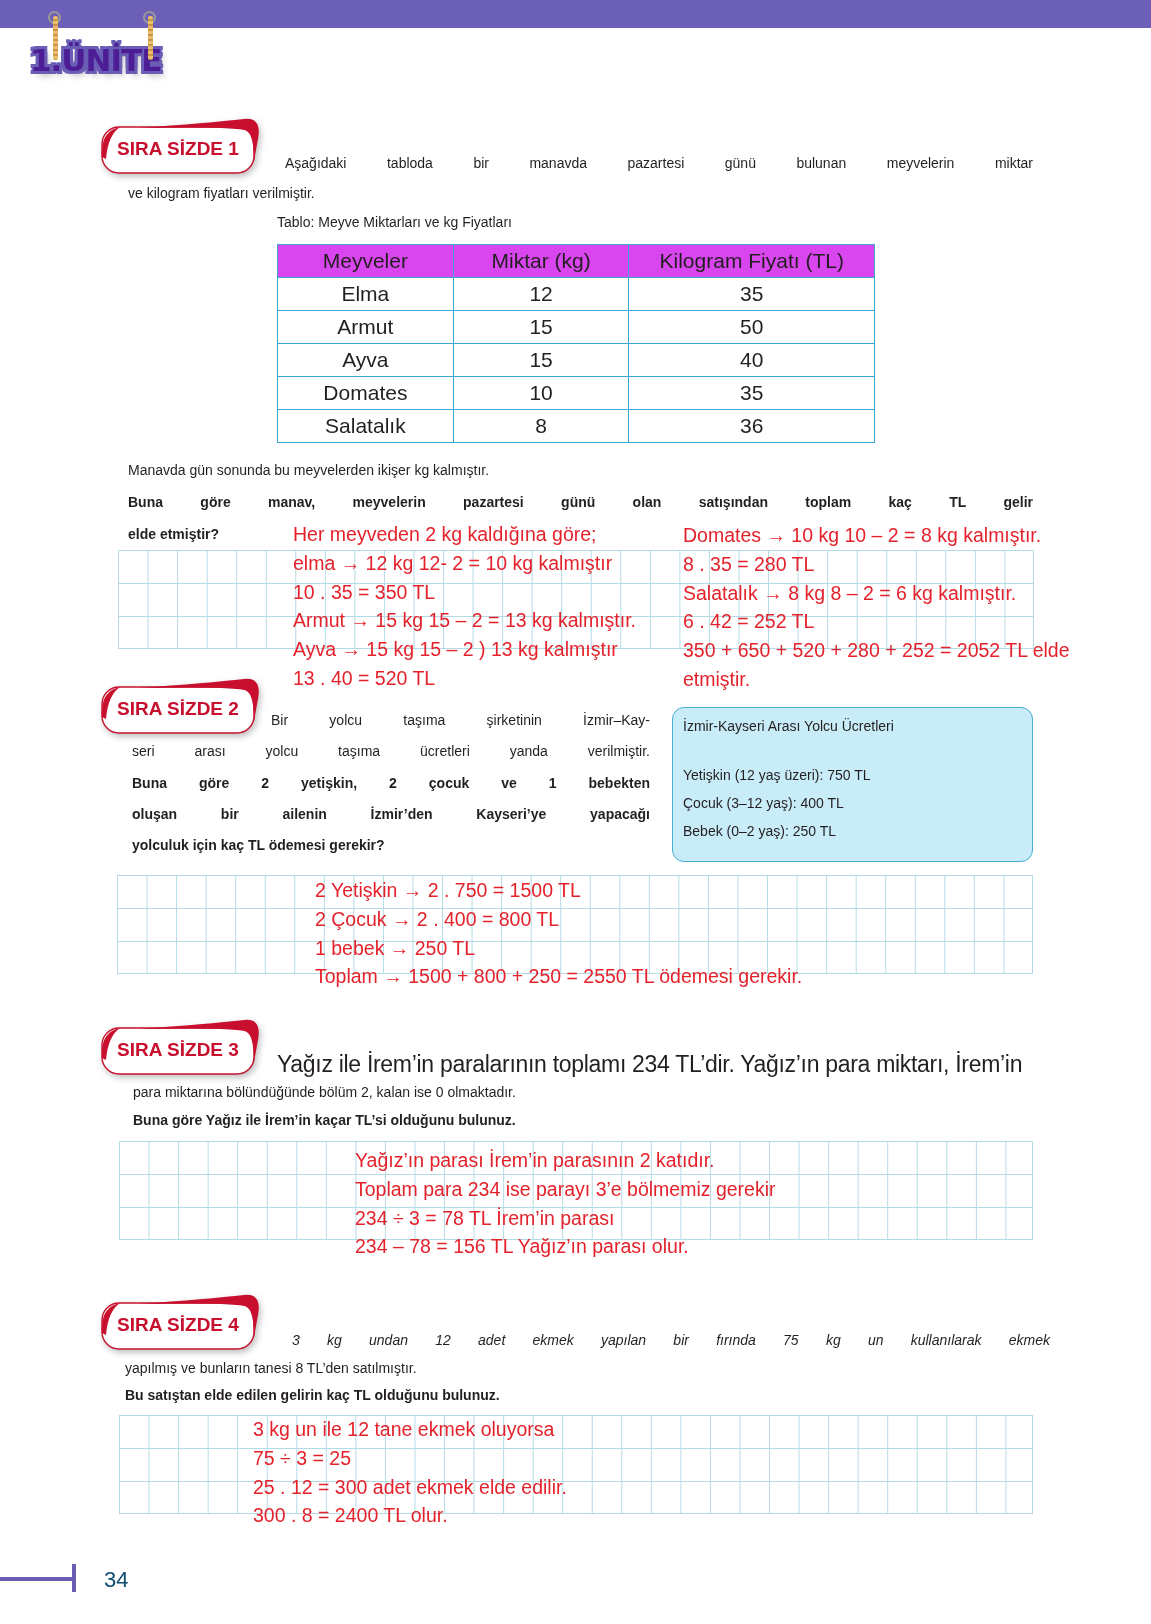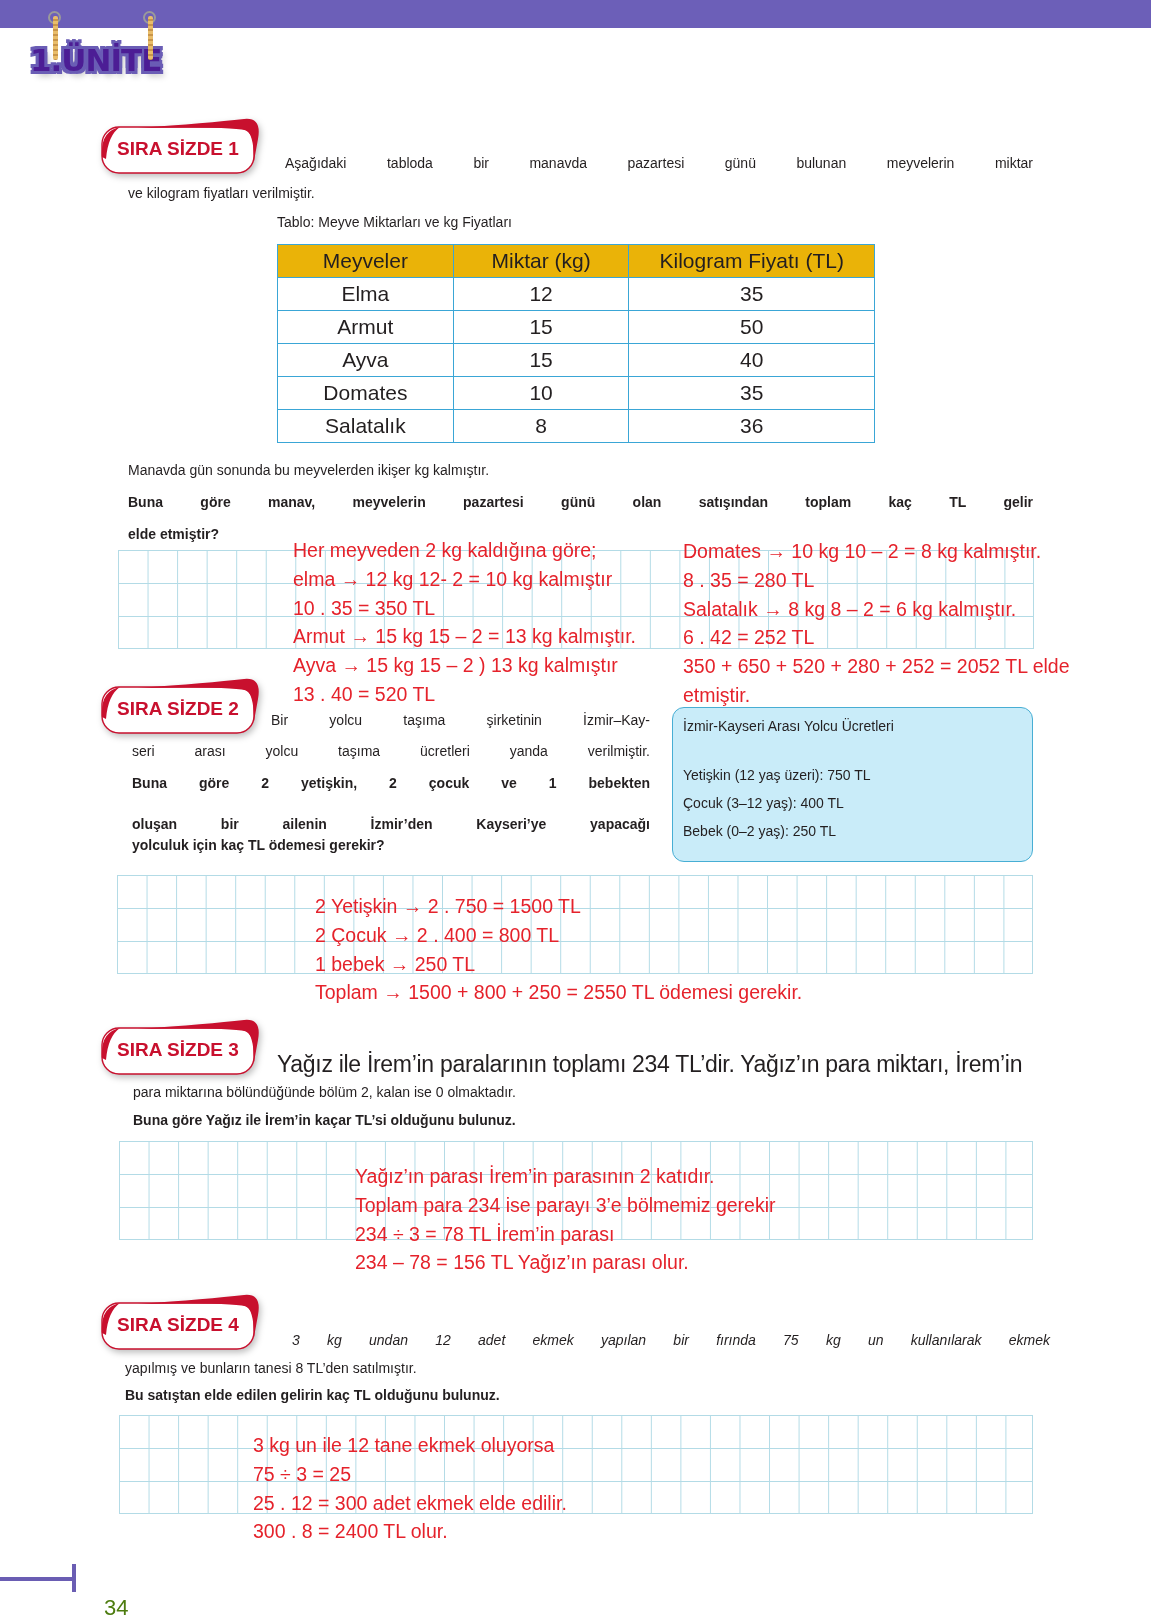--- a/index.html
+++ b/index.html
@@ -20,21 +20,21 @@
     text-shadow:
       2px 0 0 #6a5db5, -2px 0 0 #6a5db5, 0 2px 0 #6a5db5, 0 -2px 0 #6a5db5,
       3px 3px 0 #6a5db5, -3px -3px 0 #6a5db5, 3px -3px 0 #6a5db5, -3px 3px 0 #6a5db5,
       4px 5px 6px rgba(0,0,0,0.25);
   }
   .line { position:absolute; font-size:14px; line-height:24px; white-space:nowrap; }
   .bold { font-weight:bold; }
   .just { text-align:justify; text-align-last:justify; }
   .red {
     position:absolute; color:#e5222b; font-family:"Liberation Sans", sans-serif;
-    font-size:19.5px; line-height:28.8px; white-space:nowrap;margin-top:16px;
+    font-size:19.5px; line-height:28.8px; white-space:nowrap;
   }
   .grid {
     position:absolute;
     background-image:
       linear-gradient(to right, #b3dbe6 1px, transparent 1px),
       linear-gradient(to bottom, #b3dbe6 1px, transparent 1px);
     background-size:29.55px 33px;
     border-right:1px solid #b3dbe6; border-bottom:1px solid #b3dbe6;
   }
   .badge { position:absolute; left:98px; width:168px; height:62px; }
@@ -44,28 +44,28 @@
     font-weight:bold; font-size:19px; line-height:24px; color:#c8102e; white-space:nowrap;
   }
   table.fruit {
     position:absolute; left:277px; top:244px; width:598px; border-collapse:collapse;
     font-size:21px;
   }
   table.fruit td, table.fruit th {
     border:1.5px solid #3aa6d6; height:32px; padding:0; text-align:center;
     font-weight:normal; line-height:24px;
   }
-  table.fruit th { background:#eab308; }
+  table.fruit th { background:#d946ef; }
   .farebox {
     position:absolute; left:672px; top:707px; width:359px; height:153px;
     background:#c9ecf9; border:1.5px solid #47aed4; border-radius:12px;
   }
   .footline { left:0; top:1577px; width:74px; height:4px; background:#6a5db3; }
   .foottick { left:72px; top:1564px; width:4px; height:28px; background:#6a5db3; }
-  .pagenum { left:104px; top:1566px; font-size:22px; line-height:28px; color:#4d7c0f;margin-top:28px; }
+  .pagenum { left:104px; top:1566px; font-size:22px; line-height:28px; color:#0c4a6e; }
 </style>
 </head>
 <body>
 
 <div class="abs topbar"></div>
 <div class="abs ring" style="left:48px;"></div>
 <div class="abs ring" style="left:143px;"></div>
 <div class="abs logo">1.ÜNİTE</div>
 <div class="abs rope" style="left:53px;"></div>
 <div class="abs rope" style="left:148px;"></div>
@@ -151,21 +151,21 @@
     <rect x="4" y="10" width="152" height="46" rx="17" fill="#ffffff" stroke="#c8102e" stroke-width="1.4"></rect>
     <path d="M4 40 Q2 14 22 10 Q10 18 8 42 Z" fill="#c8102e"></path>
     <path d="M40 11 Q110 6 146 2 Q164 0 160 22 L156 44 Q156 22 150 14 Q140 9 40 11 Z" fill="#c8102e"></path>
   </svg>
   <span class="badge-label">SIRA SİZDE 2</span>
 </div>
 
 <div class="line just" style="left:271px; top:708px; width:379px;">Bir yolcu taşıma şirketinin İzmir–Kay-</div>
 <div class="line just" style="left:132px; top:739px; width:518px;">seri arası yolcu taşıma ücretleri yanda verilmiştir.</div>
 <div class="line bold just" style="left:132px; top:771px; width:518px;">Buna göre 2 yetişkin, 2 çocuk ve 1 bebekten</div>
-<div class="line bold just" style="left:132px; top:802px; width:518px;margin-top:10px;">oluşan bir ailenin İzmir’den Kayseri’ye yapacağı</div>
+<div class="line bold just" style="left:132px; top:802px; width:518px;">oluşan bir ailenin İzmir’den Kayseri’ye yapacağı</div>
 <div class="line bold" style="left:132px; top:833px;">yolculuk için kaç TL ödemesi gerekir?</div>
 
 <div class="farebox">
   <div class="line" style="left:10px; top:6px;">İzmir-Kayseri Arası Yolcu Ücretleri</div>
   <div class="line" style="left:10px; top:55px;">Yetişkin (12 yaş üzeri): 750 TL</div>
   <div class="line" style="left:10px; top:83px;">Çocuk (3–12 yaş): 400 TL</div>
   <div class="line" style="left:10px; top:111px;">Bebek (0–2 yaş): 250 TL</div>
 </div>
 
 <div class="grid" style="left:117px; top:875px; width:915px; height:98px;"></div>

